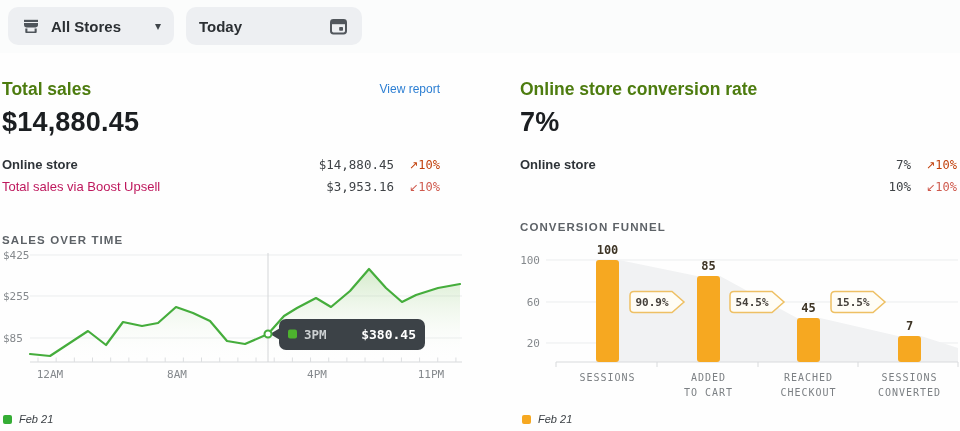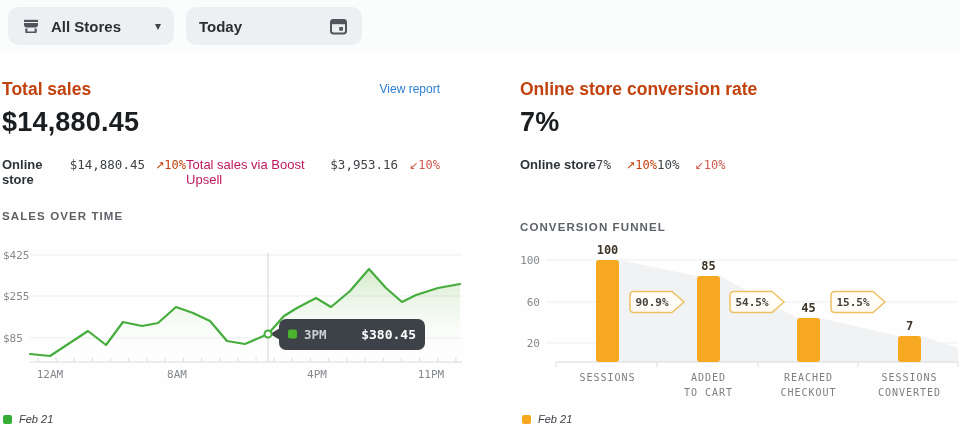--- a/index.html
+++ b/index.html
@@ -11,25 +11,25 @@
   .pill{position:absolute;top:7px;height:38px;background:#edeff2;border-radius:10px;
         display:flex;align-items:center;box-sizing:border-box;padding:0 13px;cursor:pointer;}
   .pill .lbl{font-size:15px;font-weight:600;color:#2b2f33;}
   .pill-stores{left:8px;width:166px;}
   .pill-today{left:186px;width:176px;}
   .caret{margin-left:auto;font-size:12px;color:#3f4449;line-height:1;}
   .icon-svg{display:block;}
   .pill-stores .icon-svg{margin-right:10px;}
   .pill-today .icon-svg{margin-left:auto;}
   
-  .card-title{position:absolute;font-size:17.5px;font-weight:700;color:#c2410c;}
+  .card-title{position:absolute;font-size:17.5px;font-weight:700;color:#4d7c0f;}
   .big-value{position:absolute;font-size:27px;font-weight:700;color:#1b1e21;letter-spacing:.2px;}
   .view-report{position:absolute;left:364px;top:82px;width:76px;text-align:right;
                font-size:12px;color:#2d7fd3;cursor:pointer;text-decoration:none;}
-  .metric-rows{position:absolute;display:flex;flex-direction:row;}
+  .metric-rows{position:absolute;display:flex;flex-direction:column;}
   .mrow{display:flex;align-items:baseline;height:22px;}
   .mrow .lab{font-size:13px;color:#be185d;}
   .mrow.first .lab{font-weight:700;color:#2e3338;}
   .mrow .val{margin-left:auto;font-family:"DejaVu Sans Mono",monospace;font-size:12.5px;color:#3f4347;}
   .mrow .chg{width:46px;text-align:right;font-family:"DejaVu Sans Mono",monospace;font-size:12px;}
   .chg.up{color:#c2410c;}
   .chg.down{color:#cf5a4e;}
   .chg .arrow{font-family:"DejaVu Sans",sans-serif;font-size:11px;}
   .section-head{position:absolute;font-size:11.5px;font-weight:700;color:#5d6267;letter-spacing:1.1px;}
   .chart-svg{position:absolute;}
@@ -74,21 +74,21 @@
       <span class="val">$14,880.45</span>
       <span class="chg up"><span class="arrow">↗</span><span>10%</span></span>
     </div>
     <div class="mrow">
       <span class="lab">Total sales via Boost Upsell</span>
       <span class="val">$3,953.16</span>
       <span class="chg down"><span class="arrow">↙</span><span>10%</span></span>
     </div>
   </div>
 
-  <div class="section-head" style="left:2px;top:210px;text-align:center;">SALES OVER TIME</div>
+  <div class="section-head" style="left:2px;top:234px;text-align:center;">SALES OVER TIME</div>
   <svg class="chart-svg" style="left:0;top:245px;" width="470" height="162" viewBox="0 0 470 162">
       <line x1="30" y1="10" x2="462" y2="10" stroke="#ebedee" stroke-width="1"></line>
       <text x="3" y="14" font-family="DejaVu Sans Mono, monospace" fill="#85898d" font-size="11">$425</text>
       <line x1="30" y1="51" x2="462" y2="51" stroke="#ebedee" stroke-width="1"></line>
       <text x="3" y="55" font-family="DejaVu Sans Mono, monospace" fill="#85898d" font-size="11">$255</text>
       <line x1="30" y1="93" x2="462" y2="93" stroke="#ebedee" stroke-width="1"></line>
       <text x="3" y="97" font-family="DejaVu Sans Mono, monospace" fill="#85898d" font-size="11">$85</text>
       <line x1="30" y1="117" x2="462" y2="117" stroke="#d8dadc"></line>
       <line x1="38" y1="112.5" x2="38" y2="117" stroke="#dcdee0"></line>
       <line x1="56.17" y1="112.5" x2="56.17" y2="117" stroke="#dcdee0"></line>

